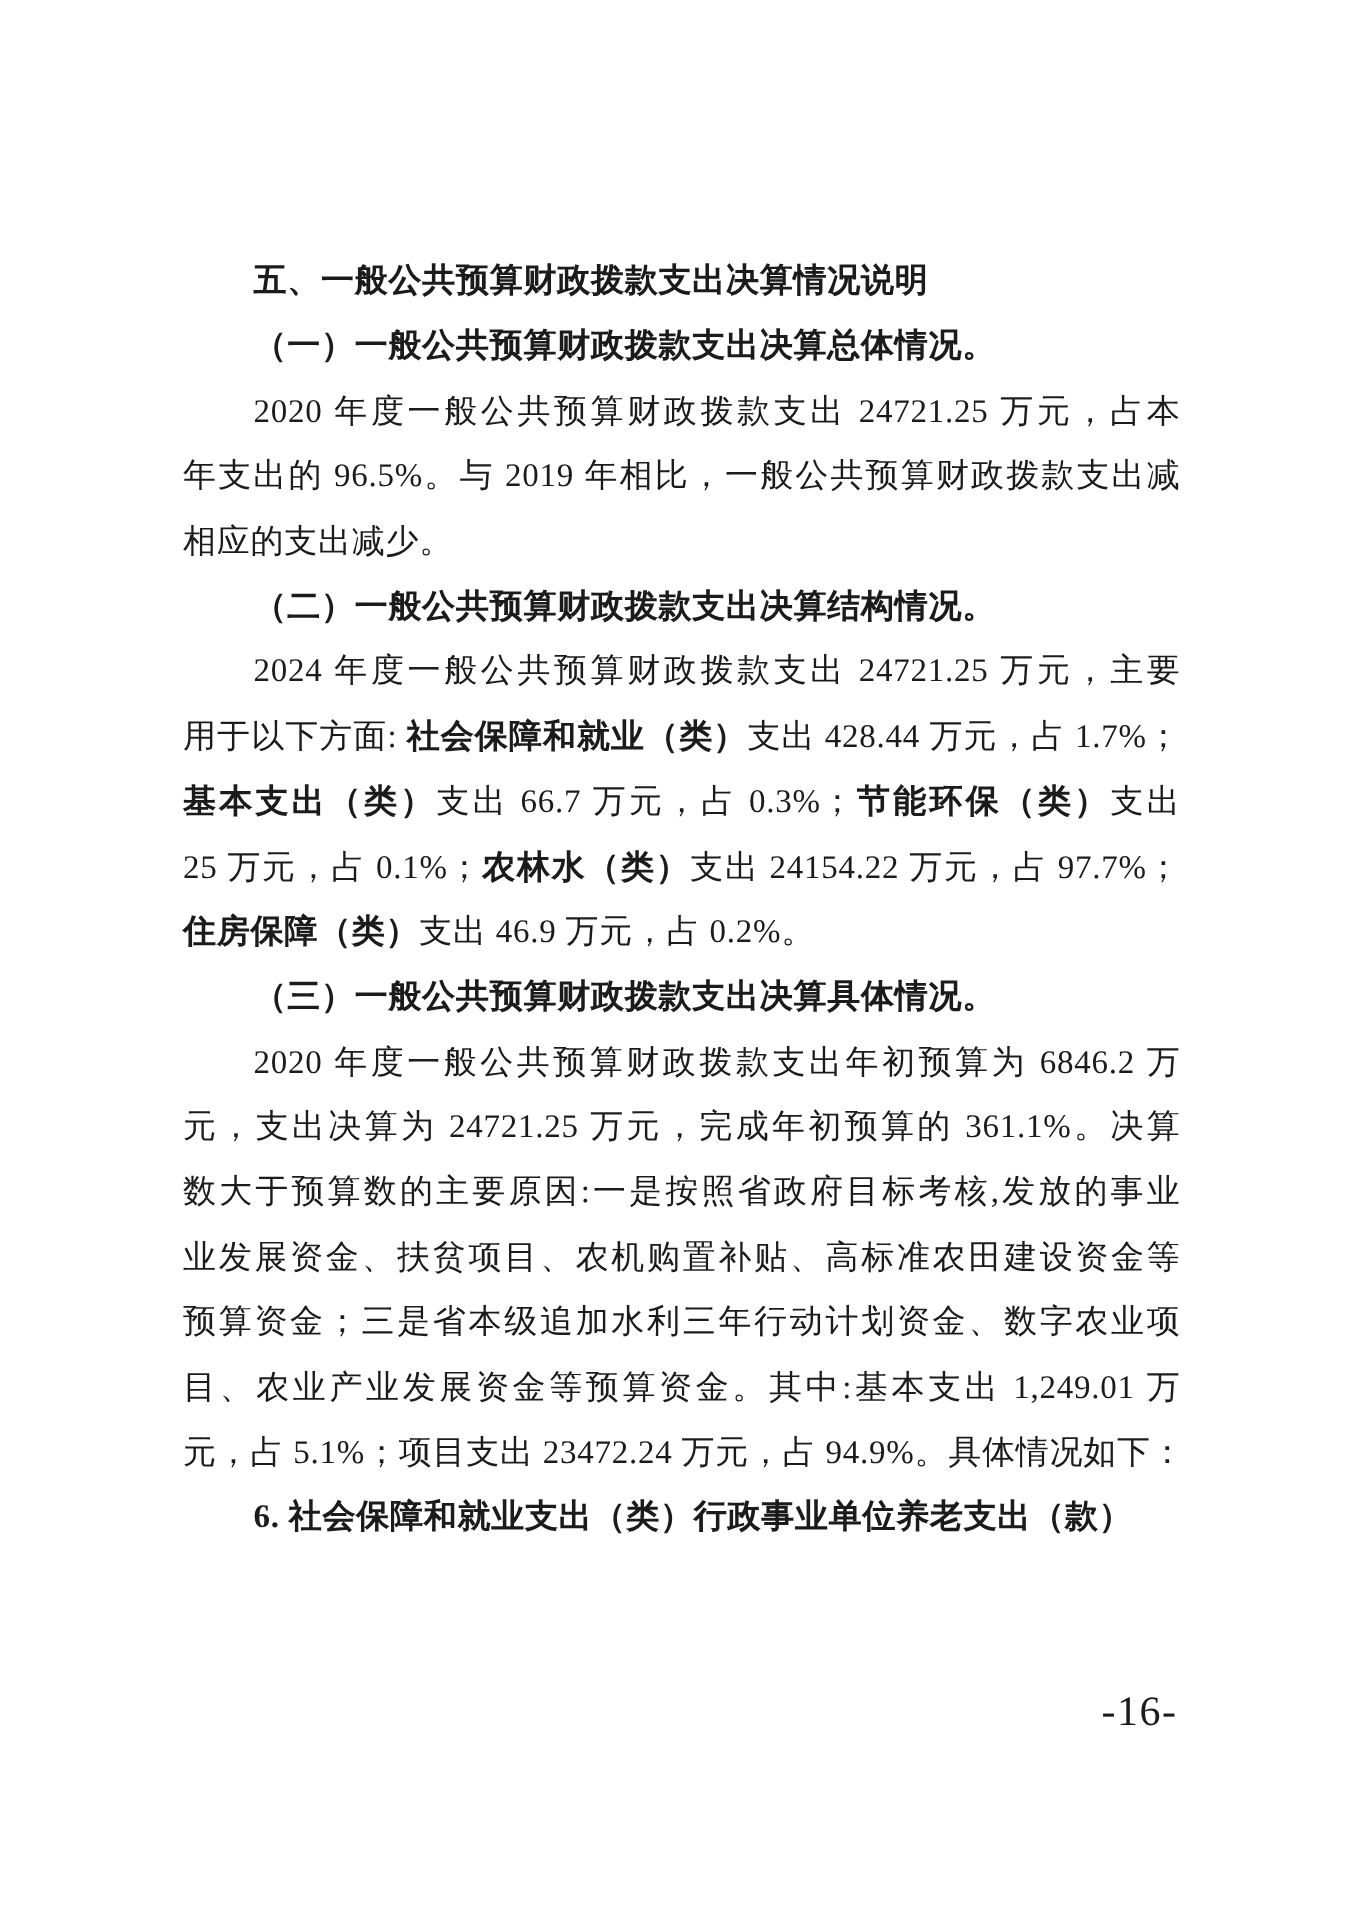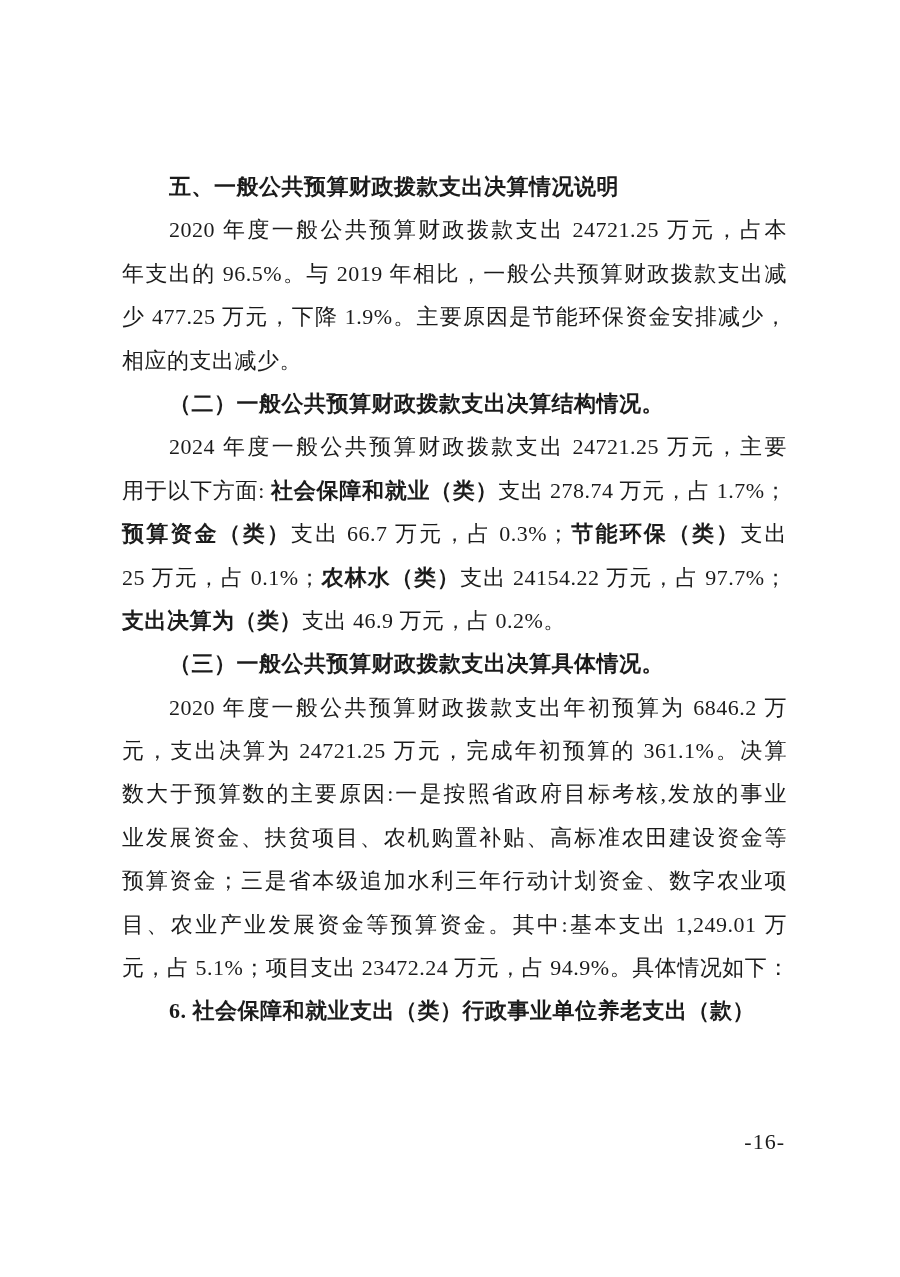--- a/index.html
+++ b/index.html
@@ -29,43 +29,43 @@
     text-align: justify;
     text-align-last: justify;
     text-justify: inter-character;
   }
   .line.indent { padding-left: 47px; }
   .line .bold { font-weight: 700; }
   .line.heading { font-weight: 700; }
   .page-num {
     height: 43.4px;
     line-height: 43.4px;
-    font-size: 22px;
+    font-size: 28px;
     text-align: right;
     padding-right: 2px;
     letter-spacing: 1px;
   }
 </style>
 </head>
 <body>
 
 <div class="page">
   <div class="doc">
 
   <div class="line heading indent"><span class="bold">五、一般公共预算财政拨款支出决算情况说明</span></div>
+      <div class="line heading indent"><span class="bold">（一）一般公共预算财政拨款支出决算总体情况。</span></div>
       <div class="line indent fill"><span>2020 年度一般公共预算财政拨款支出 24721.25 万元，占本</span></div>
       <div class="line fill"><span>年支出的 96.5%。与 2019 年相比，一般公共预算财政拨款支出减</span></div>
-      <div class="line fill"><span>少 477.25 万元，下降 1.9%。主要原因是节能环保资金安排减少，</span></div>
       <div class="line"><span>相应的支出减少。</span></div>
       <div class="line heading indent"><span class="bold">（二）一般公共预算财政拨款支出决算结构情况。</span></div>
       <div class="line indent fill"><span>2024 年度一般公共预算财政拨款支出 24721.25 万元，主要</span></div>
-      <div class="line fill"><span>用于以下方面: </span><span class="bold">社会保障和就业（类）</span><span>支出 278.74 万元，占 1.7%；</span></div>
-      <div class="line fill"><span class="bold">预算资金（类）</span><span>支出 66.7 万元，占 0.3%；</span><span class="bold">节能环保（类）</span><span>支出</span></div>
+      <div class="line fill"><span>用于以下方面: </span><span class="bold">社会保障和就业（类）</span><span>支出 428.44 万元，占 1.7%；</span></div>
+      <div class="line fill"><span class="bold">基本支出（类）</span><span>支出 66.7 万元，占 0.3%；</span><span class="bold">节能环保（类）</span><span>支出</span></div>
       <div class="line fill"><span>25 万元，占 0.1%；</span><span class="bold">农林水（类）</span><span>支出 24154.22 万元，占 97.7%；</span></div>
-      <div class="line"><span class="bold">支出决算为（类）</span><span>支出 46.9 万元，占 0.2%。</span></div>
+      <div class="line"><span class="bold">住房保障（类）</span><span>支出 46.9 万元，占 0.2%。</span></div>
       <div class="line heading indent"><span class="bold">（三）一般公共预算财政拨款支出决算具体情况。</span></div>
       <div class="line indent fill"><span>2020 年度一般公共预算财政拨款支出年初预算为 6846.2 万</span></div>
       <div class="line fill"><span>元，支出决算为 24721.25 万元，完成年初预算的 361.1%。决算</span></div>
       <div class="line fill"><span>数大于预算数的主要原因:一是按照省政府目标考核,发放的事业</span></div>
       <div class="line fill"><span>业发展资金、扶贫项目、农机购置补贴、高标准农田建设资金等</span></div>
       <div class="line fill"><span>预算资金；三是省本级追加水利三年行动计划资金、数字农业项</span></div>
       <div class="line fill"><span>目、农业产业发展资金等预算资金。其中:基本支出 1,249.01 万</span></div>
       <div class="line fill"><span>元，占 5.1%；项目支出 23472.24 万元，占 94.9%。具体情况如下：</span></div>
       <div class="line heading indent"><span class="bold">6. 社会保障和就业支出（类）行政事业单位养老支出（款）</span></div>
     </div>

